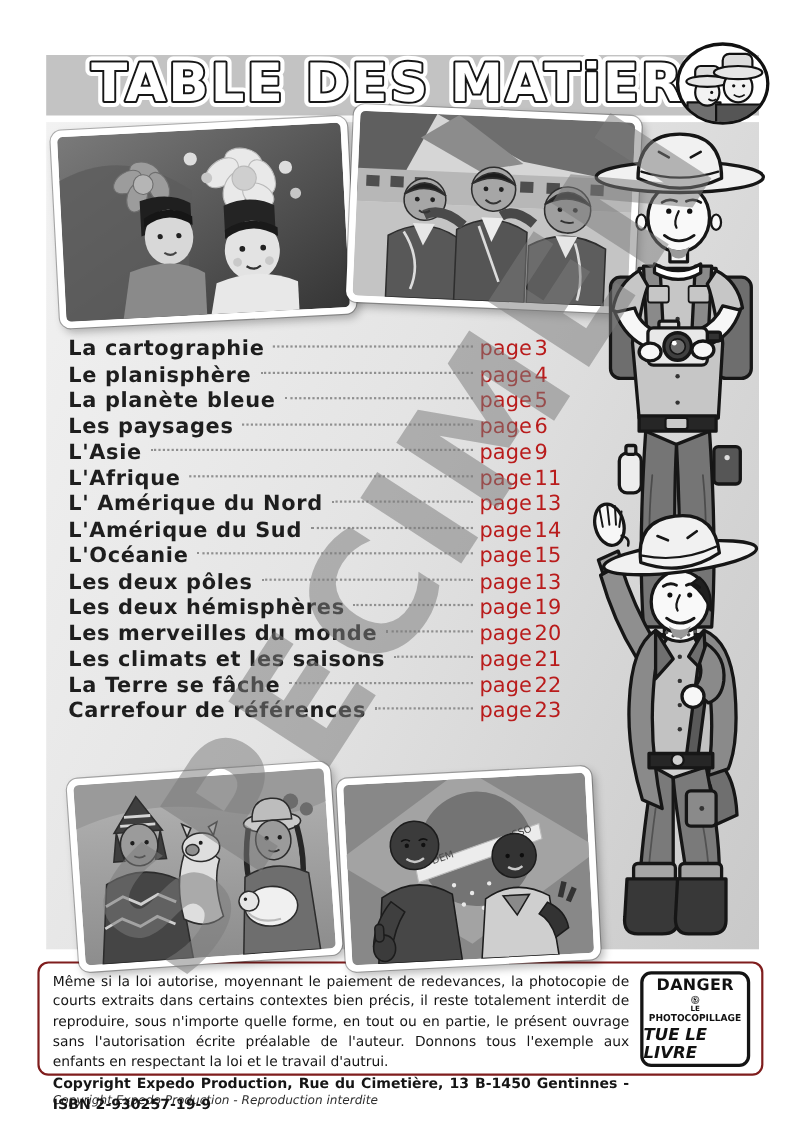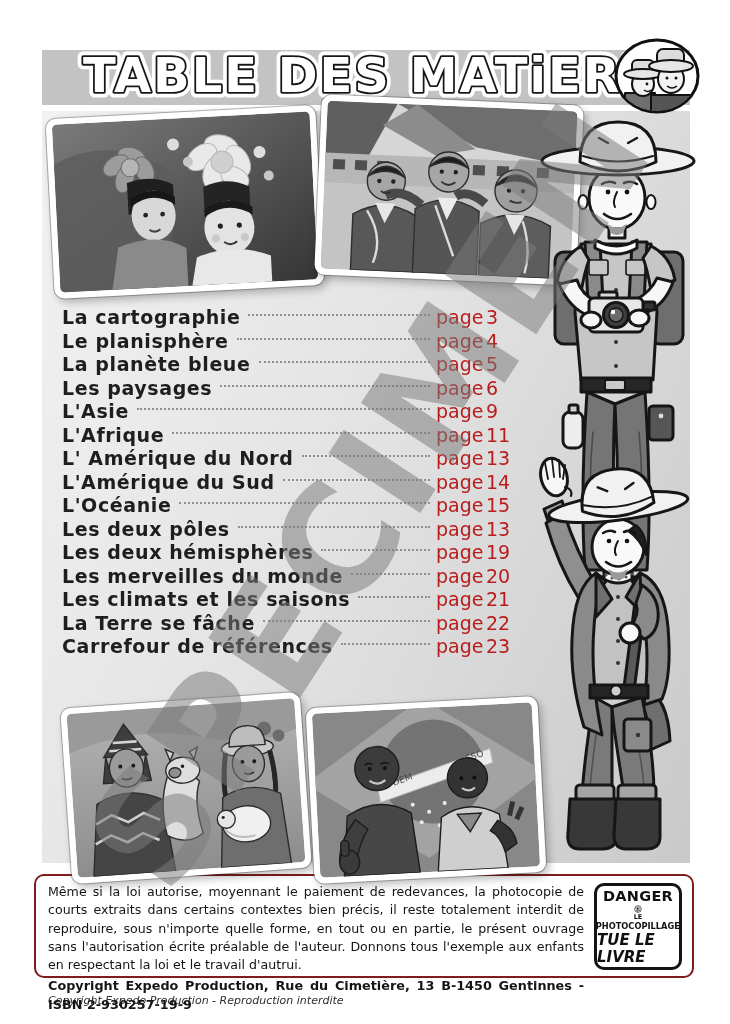--- a/index.html
+++ b/index.html
@@ -43,21 +43,21 @@
     display:flex;align-items:center;justify-content:center;pointer-events:none;}
   .watermark-layer span{transform:rotate(-57deg);font-size:150px;font-weight:bold;letter-spacing:4px;
     color:rgba(122,122,122,0.52);white-space:nowrap;}
 
   
   .legal-box{position:absolute;left:34px;top:874px;width:660px;height:104px;background:#fff;
     border:2px solid #7f1d1d;border-radius:10px;box-sizing:border-box;z-index:2;}
   .legal-inner{display:flex;gap:10px;padding:7px 10px 6px 12px;height:100%;box-sizing:border-box;}
   .legal-text{flex:1;font-size:12.6px;line-height:1.45;color:#151515;text-align:justify;}
   .legal-copy{font-weight:bold;font-size:12.8px;margin-top:3px;}
-  .danger{width:88px;flex:none;border:3px solid #141414;border-radius:10px;background:#fff;
+  .danger{width:100px;flex:none;border:3px solid #141414;border-radius:10px;background:#fff;
     display:flex;flex-direction:column;align-items:center;justify-content:center;gap:1px;box-sizing:border-box;padding:2px 0;}
   .danger-title{font-weight:800;font-size:14.5px;letter-spacing:.3px;color:#111;}
   .danger-le{font-size:6.5px;font-weight:700;line-height:1;color:#111;}
   .danger-l1{font-size:8.6px;font-weight:700;line-height:1.1;color:#111;transform:scaleX(.96);white-space:nowrap;}
   .danger-l2{font-size:15px;font-weight:700;line-height:1.1;color:#111;font-style:italic;}
 
   
   .footer-left{position:absolute;left:48px;top:982px;font-size:11px;font-style:italic;color:#2d2d2d;z-index:1;margin-top:12px;}
   .footer-right{position:absolute;right:34px;top:1037px;font-size:13px;letter-spacing:1px;color:#1c1c1c;z-index:1;}
 </style>

